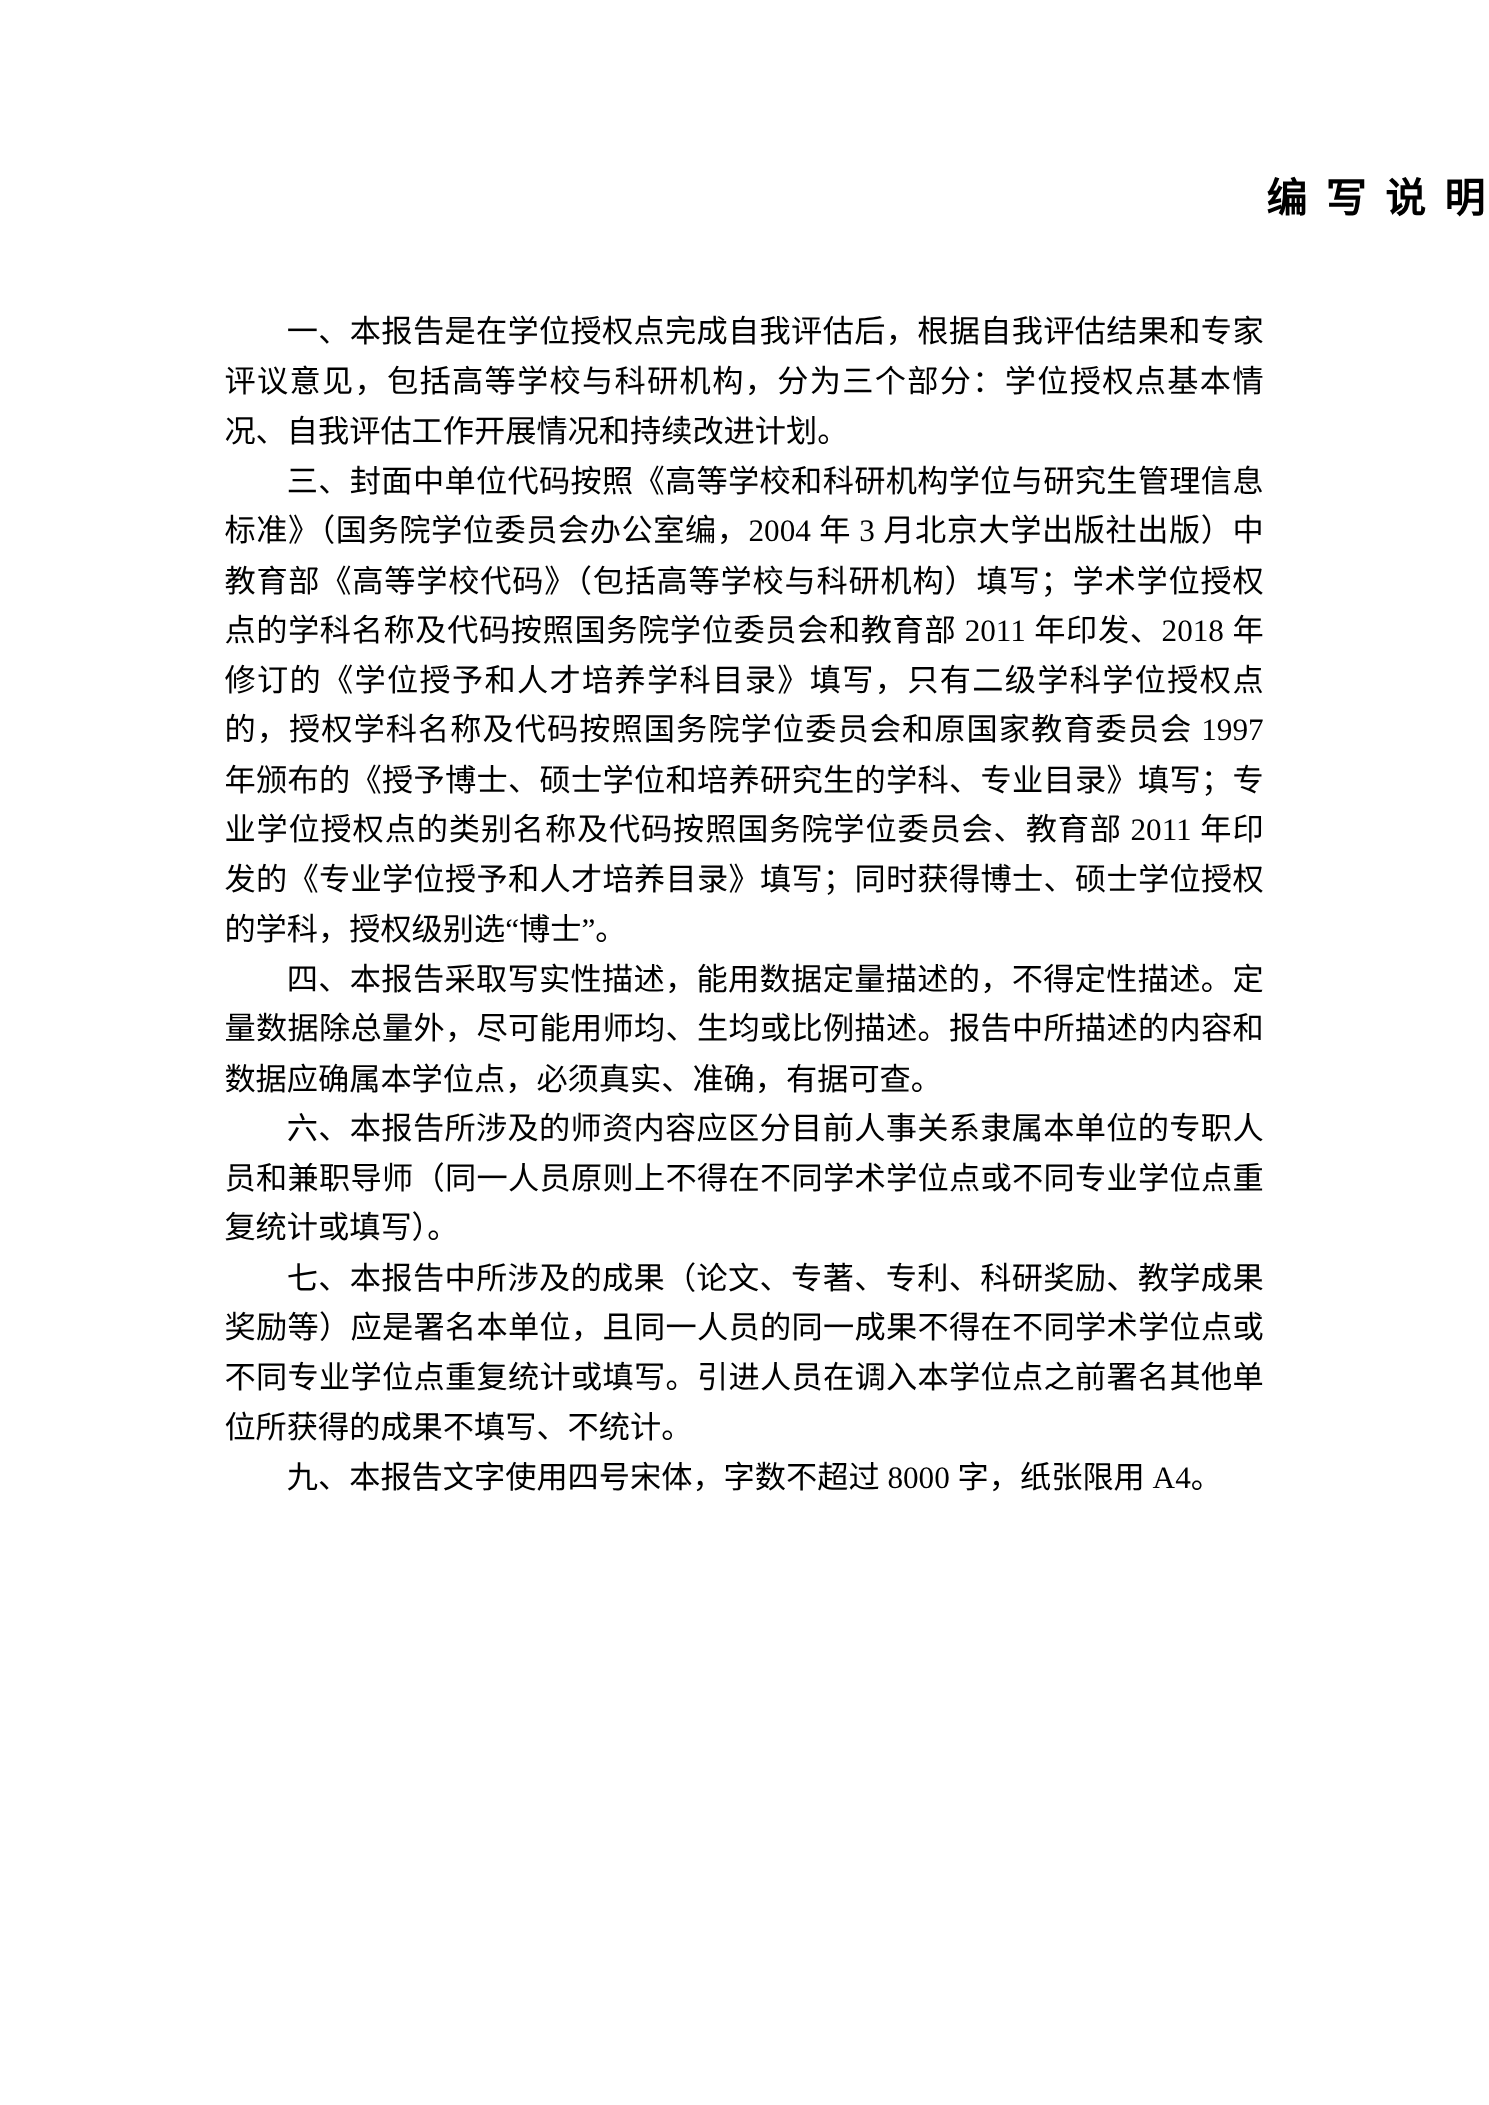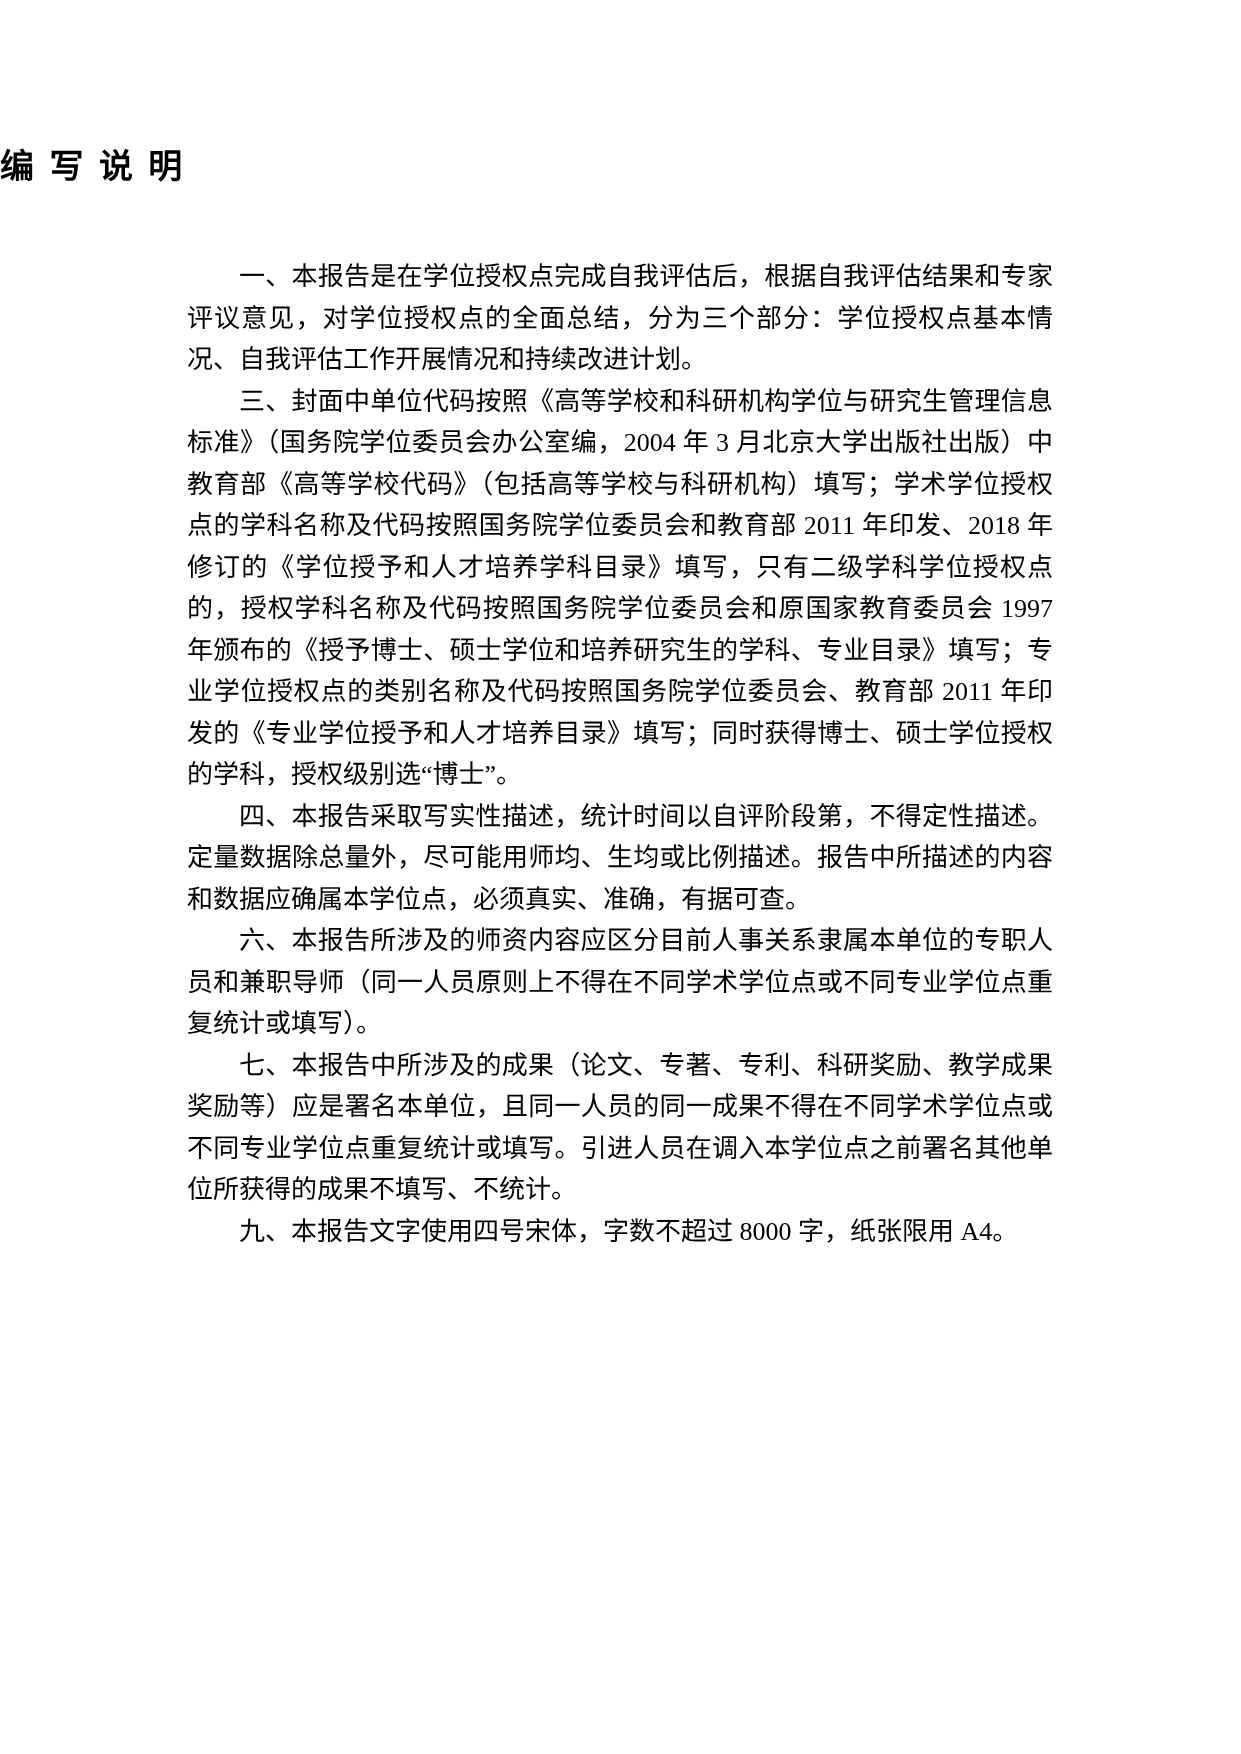--- a/index.html
+++ b/index.html
@@ -14,21 +14,21 @@
     background: #ffffff;
     color: #000000;
     overflow: hidden;
   }
   .title {
     position: absolute;
     top: 146px;
     left: 0;
     width: 100%;
     margin: 0;
-    text-align: left;
+    text-align: right;
     font-family: "Liberation Sans", "DejaVu Sans", sans-serif;
     font-weight: 700;
     font-size: 34px;
     line-height: 40px;
     letter-spacing: 3px;
     color: #000000;
     white-space: pre;
   }
   .body-text {
     position: absolute;
@@ -47,20 +47,20 @@
     text-indent: 2em;
   }
 </style>
 </head>
 <body>
 
 <div class="page">
   <h1 class="title">编 写 说 明</h1>
 
   <div class="body-text">
-    <p>一、本报告是在学位授权点完成自我评估后，根据自我评估结果和专家评议意见，对学位授权点的全面总结，分为三个部分：学位授权点基本情况、自我评估工作开展情况和持续改进计划。</p>
+    <p>一、本报告是在学位授权点完成自我评估后，根据自我评估结果和专家评议意见，包括高等学校与科研机构，分为三个部分：学位授权点基本情况、自我评估工作开展情况和持续改进计划。</p>
     <p>三、封面中单位代码按照《高等学校和科研机构学位与研究生管理信息标准》（国务院学位委员会办公室编，2004 年 3 月北京大学出版社出版）中教育部《高等学校代码》（包括高等学校与科研机构）填写；学术学位授权点的学科名称及代码按照国务院学位委员会和教育部 2011 年印发、2018 年修订的《学位授予和人才培养学科目录》填写，只有二级学科学位授权点的，授权学科名称及代码按照国务院学位委员会和原国家教育委员会 1997 年颁布的《授予博士、硕士学位和培养研究生的学科、专业目录》填写；专业学位授权点的类别名称及代码按照国务院学位委员会、教育部 2011 年印发的《专业学位授予和人才培养目录》填写；同时获得博士、硕士学位授权的学科，授权级别选“博士”。</p>
-    <p>四、本报告采取写实性描述，统计时间以自评阶段第，不得定性描述。定量数据除总量外，尽可能用师均、生均或比例描述。报告中所描述的内容和数据应确属本学位点，必须真实、准确，有据可查。</p>
+    <p>四、本报告采取写实性描述，能用数据定量描述的，不得定性描述。定量数据除总量外，尽可能用师均、生均或比例描述。报告中所描述的内容和数据应确属本学位点，必须真实、准确，有据可查。</p>
     <p>六、本报告所涉及的师资内容应区分目前人事关系隶属本单位的专职人员和兼职导师（同一人员原则上不得在不同学术学位点或不同专业学位点重复统计或填写）。</p>
     <p>七、本报告中所涉及的成果（论文、专著、专利、科研奖励、教学成果奖励等）应是署名本单位，且同一人员的同一成果不得在不同学术学位点或不同专业学位点重复统计或填写。引进人员在调入本学位点之前署名其他单位所获得的成果不填写、不统计。</p>
     <p>九、本报告文字使用四号宋体，字数不超过 8000 字，纸张限用 A4。</p>
   </div>
 </div>
 
 </body></html>

